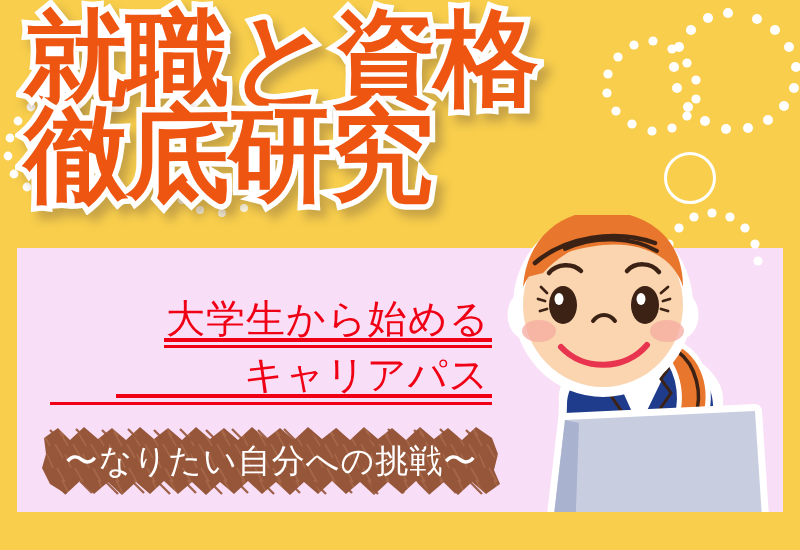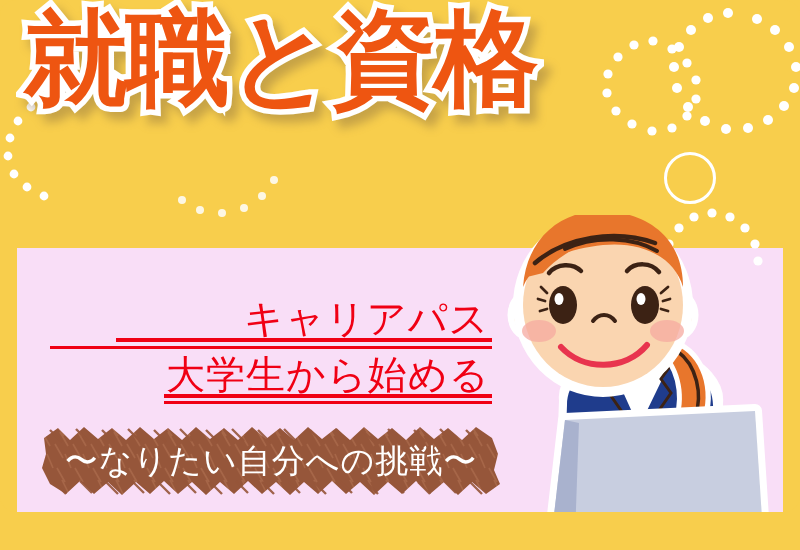--- a/index.html
+++ b/index.html
@@ -180,32 +180,33 @@
         <circle cx="92" cy="46" r="4"></circle>
         <circle cx="104" cy="30" r="4"></circle>
       </g>
     </svg>
   </div>
 
   <div id="pink-panel"></div>
 
   <div id="title-block">
     <div class="title-line">就職と資格</div>
+    <div class="title-line second">徹底研究</div>
   </div>
 
   <div id="subtitle-block">
+    <div class="sub-row">
+      <span class="sub-text" id="sub1-text">大学生から始める</span>
+      <span class="ul" id="sub1-ul-a"></span>
+      <span class="ul" id="sub1-ul-b"></span>
+    </div>
     <div class="sub-row">
       <span class="sub-text" id="sub2-text">キャリアパス</span>
       <span class="ul" id="sub2-ul-a"></span>
       <span class="ul" id="sub2-ul-b"></span>
-    </div>
-    <div class="sub-row">
-      <span class="sub-text" id="sub1-text">大学生から始める</span>
-      <span class="ul" id="sub1-ul-a"></span>
-      <span class="ul" id="sub1-ul-b"></span>
     </div>
   </div>
 
   <div id="brush-banner">
     <svg width="470" height="74" viewBox="0 0 470 74">
       <defs>
         <pattern id="streaks" width="18" height="74" patternUnits="userSpaceOnUse">
           <rect width="18" height="74" fill="#96563A"></rect>
           <path d="M2 0 L10 12 M6 8 L14 22 M1 20 L9 34 M11 30 L17 44 M3 44 L11 58 M8 56 L15 70" stroke="#A9694A" stroke-width="1.6" fill="none" opacity="0.85"></path>
         </pattern>

